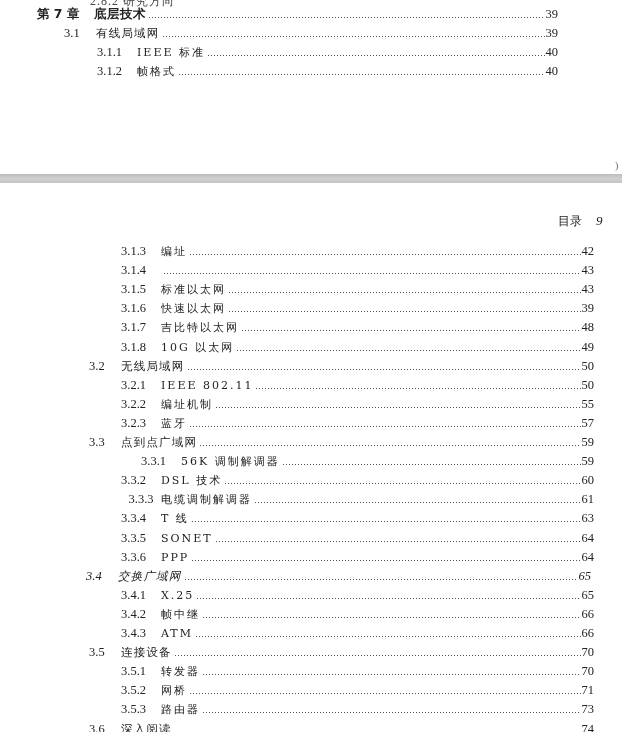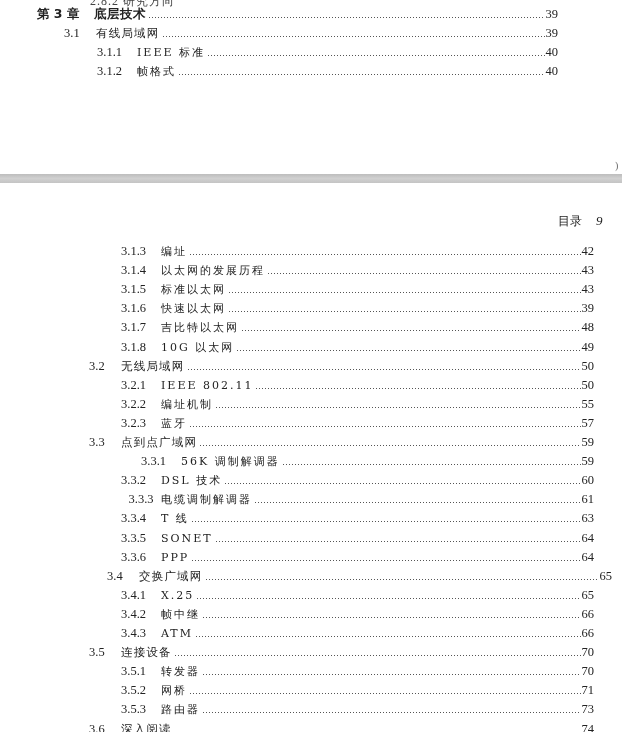--- a/index.html
+++ b/index.html
@@ -42,21 +42,21 @@
   }
   .hdr .pno { font-family:"Liberation Serif",serif; font-style:italic; margin-left:14px; font-size:13px; }
 </style>
 </head>
 <body>
 
 <div class="page page-top">
   <div class="cut-row">2.8.2 研究方向</div>
 
   <div class="row" style="left:37px; width:521px; top:5px;">
-    <span class="num chap" style="width:57px;">第 3 章</span>
+    <span class="num chap" style="width:57px;">第 7 章</span>
     <span class="title chap">底层技术</span>
     <span class="dots"></span>
     <span class="pg">39</span>
   </div>
 
   <div class="row" style="left:64px; width:494px; top:24px;">
     <span class="num" style="width:32px;">3.1</span>
     <span class="title">有线局域网</span>
     <span class="dots"></span>
     <span class="pg">39</span>
@@ -89,21 +89,20 @@
 
 <div id="toc-bottom">
     <div class="row" style="left: 121px; width: 473px; top: 242px;">
       <span class="num" style="width:40px;">3.1.3</span>
       <span class="title sub">编址</span>
       <span class="dots"></span>
       <span class="pg">42</span>
     </div>
     <div class="row" style="left: 121px; width: 473px; top: 261.1px;">
       <span class="num" style="width:40px;">3.1.4</span>
-      <span class="title sub">以太网的发展历程</span>
       <span class="dots"></span>
       <span class="pg">43</span>
     </div>
     <div class="row" style="left: 121px; width: 473px; top: 280.2px;">
       <span class="num" style="width:40px;">3.1.5</span>
       <span class="title sub">标准以太网</span>
       <span class="dots"></span>
       <span class="pg">43</span>
     </div>
     <div class="row" style="left: 121px; width: 473px; top: 299.3px;">
@@ -183,21 +182,21 @@
       <span class="title sub">SONET</span>
       <span class="dots"></span>
       <span class="pg">64</span>
     </div>
     <div class="row" style="left: 121px; width: 473px; top: 547.6px;">
       <span class="num" style="width:40px;">3.3.6</span>
       <span class="title sub">PPP</span>
       <span class="dots"></span>
       <span class="pg">64</span>
     </div>
-    <div class="row" style="left: 107px; width: 505px; top: 566.7px;">
+    <div class="row" style="left: 86px; width: 505px; top: 566.7px; font-style: italic;">
       <span class="num" style="width:32px;">3.4</span>
       <span class="title">交换广域网</span>
       <span class="dots"></span>
       <span class="pg">65</span>
     </div>
     <div class="row" style="left: 121px; width: 473px; top: 585.8px;">
       <span class="num" style="width:40px;">3.4.1</span>
       <span class="title sub">X.25</span>
       <span class="dots"></span>
       <span class="pg">65</span>

